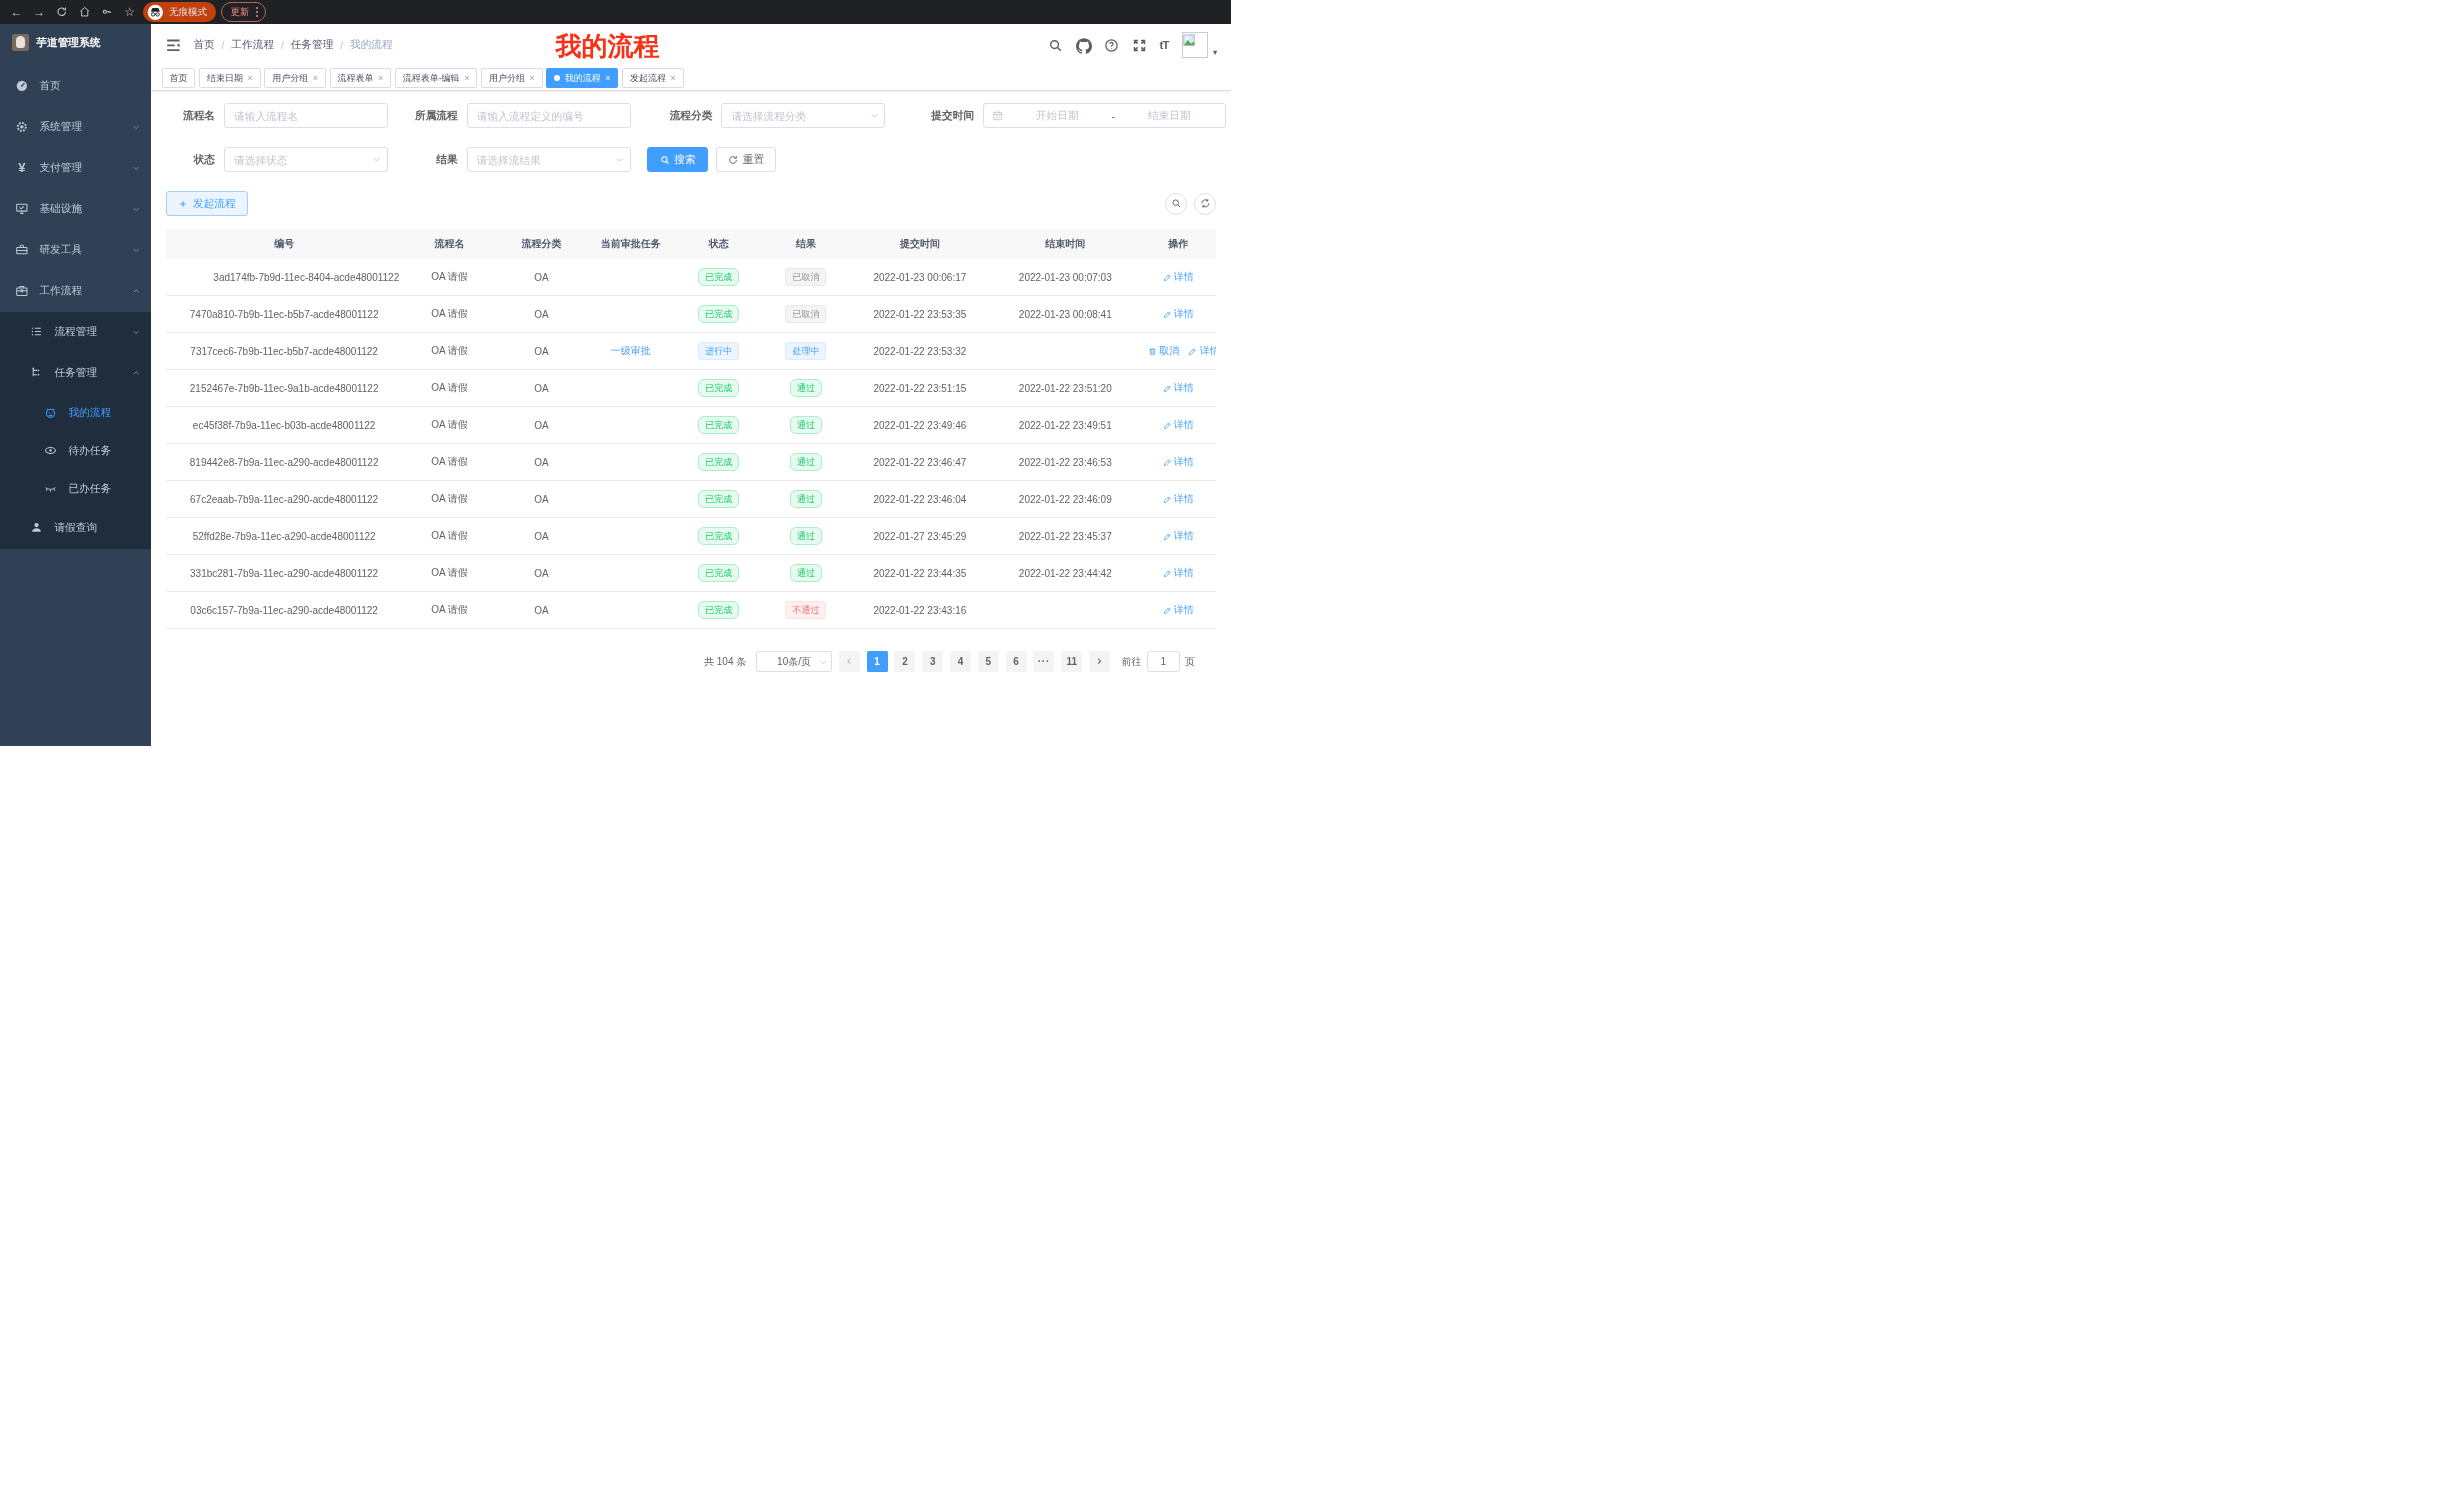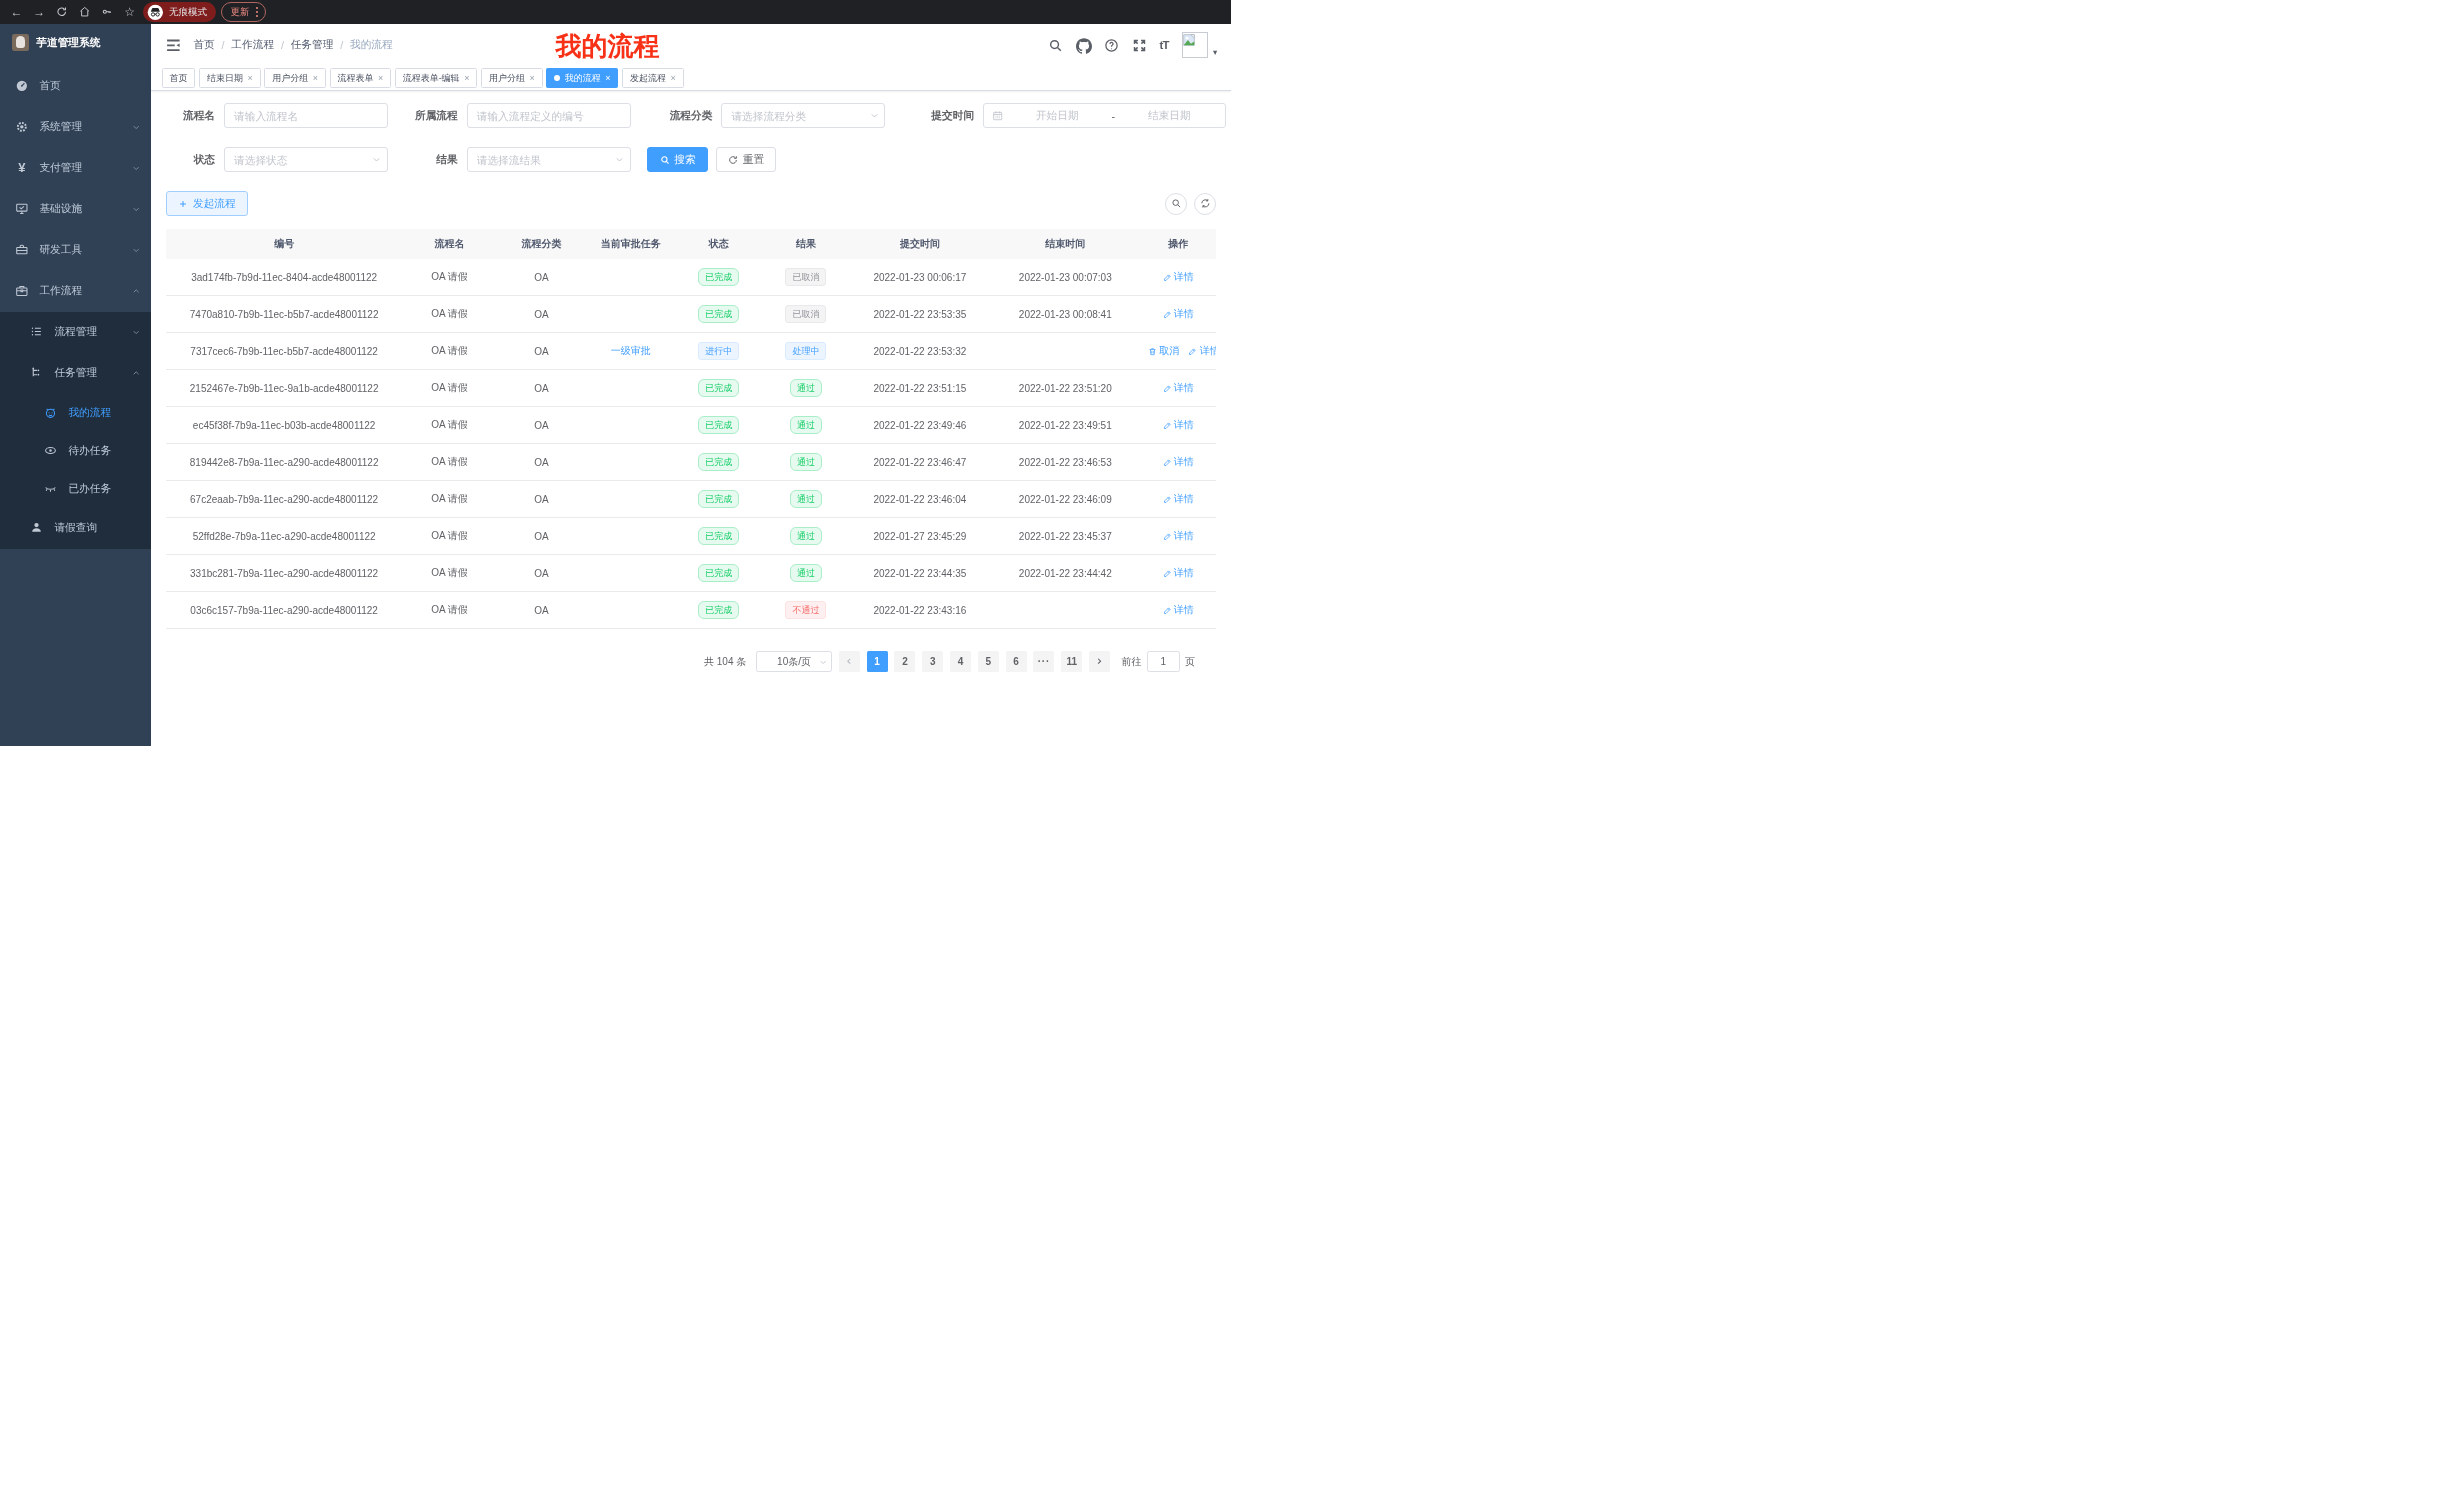--- a/index.html
+++ b/index.html
@@ -10,21 +10,21 @@
   
   .browser-bar { height:24px; background:#1f2125; display:flex; align-items:center; padding:0 7.6px; gap:4.6px; }
   .nav-btn { width:18px; height:18px; border-radius:50%; display:flex; align-items:center; justify-content:center;
              color:#c6c9ce; font-size:12px; flex:none; cursor:pointer; }
   .url-pill { flex:1; height:17.5px; margin:0 6px; background:#2b2d31; border-radius:9px; display:flex;
               align-items:center; padding:0 9px; min-width:0; }
   .sec-label { color:#9aa0a6; font-size:9px; display:flex; align-items:center; gap:3.8px; }
   .pill-divider { width:0.8px; height:10px; background:#5f6368; margin:0 7.6px; }
   .url-text { font-size:9.5px; color:#e8eaed; white-space:nowrap; overflow:hidden; }
   .url-text .path { color:#9aa0a6; }
-  .chip-incognito { height:20px; background:#7f1d1d; border-radius:10px; display:flex; align-items:center;
+  .chip-incognito { height:20px; background:#c2410c; border-radius:10px; display:flex; align-items:center;
                     gap:5.3px; padding:0 9px 0 3.8px; color:#e8eaed; font-size:9.5px; flex:none; }
   .chip-update { height:20px; border:0.8px solid #b0655f; border-radius:10px; display:flex; align-items:center;
                  gap:6px; padding:0 6.8px 0 9px; color:#f28b82; font-size:9.5px; flex:none; cursor:pointer; }
   .kebab { display:flex; flex-direction:column; gap:1.5px; }
   .kebab i { width:2.3px; height:2.3px; border-radius:50%; background:#f28b82; }
 
   
   .app { display:flex; height:722px; }
   .sidebar { width:151px; background:#304156; color:#bfcbd9; flex:none; overflow:hidden; }
   .logo-row { height:37px; display:flex; align-items:center; gap:7.6px; padding-left:12px; }
@@ -530,21 +530,21 @@
             <span class="cell" style="width: 8.5%;">流程分类</span>
             <span class="cell" style="width: 8.5%;">当前审批任务</span>
             <span class="cell" style="width: 8.3%;">状态</span>
             <span class="cell" style="width: 8.3%;">结果</span>
             <span class="cell" style="width: 13.4%;">提交时间</span>
             <span class="cell" style="width: 14.3%;">结束时间</span>
             <span class="cell" style="width: 7.2%;">操作</span>
           </div>
         <div id="tbl-body">
             <div class="tbl-row">
-              <span class="cell" style="width: 22.5%;">3ad174fb-7b9d-11ec-8404-acde48001122</span>
+              <span class="cell" style="width: 22.5%; text-align: right;">3ad174fb-7b9d-11ec-8404-acde48001122</span>
               <span class="cell" style="width: 9%;">OA 请假</span>
               <span class="cell" style="width: 8.5%;">OA</span>
               <span class="cell" style="width: 8.5%;"></span>
               <span class="cell" style="width: 8.3%;"><span class="tag success">已完成</span></span>
               <span class="cell" style="width: 8.3%;"><span class="tag info">已取消</span></span>
               <span class="cell" style="width: 13.4%;">2022-01-23 00:06:17</span>
               <span class="cell" style="width: 14.3%;">2022-01-23 00:07:03</span>
               <span class="cell" style="width: 7.2%;"><span class="act-link">
                   <span>
                     <svg viewBox="0 0 24 24" fill="none" stroke="currentColor" stroke-width="2" width="9" height="9">

